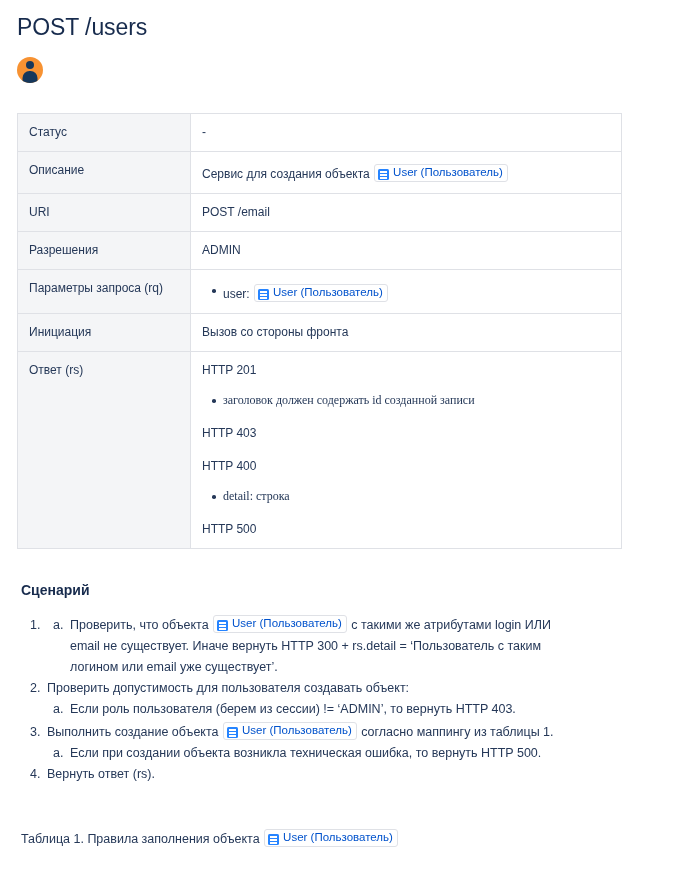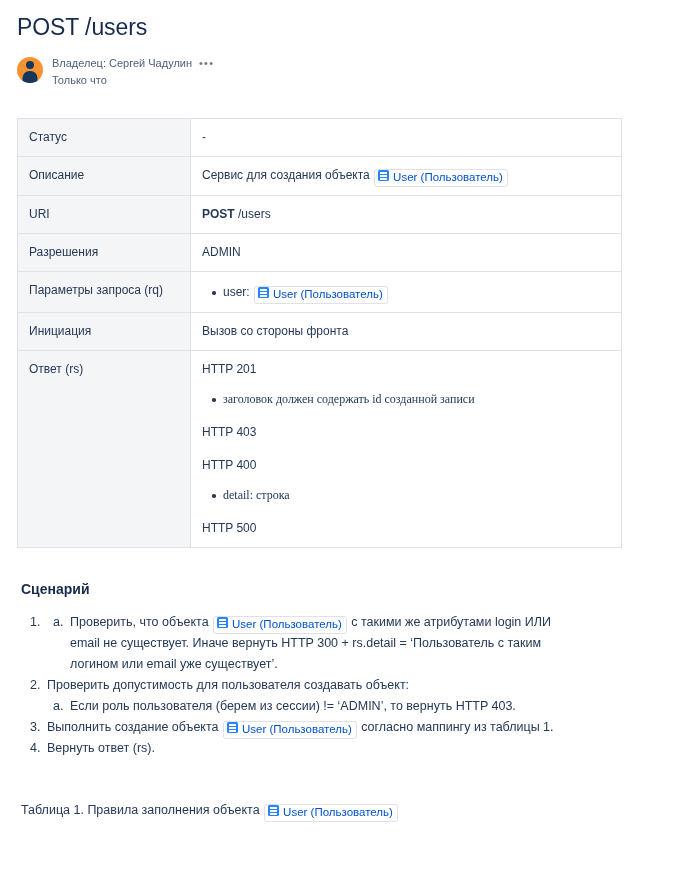--- a/index.html
+++ b/index.html
@@ -95,21 +95,21 @@
   .byline-time {
     font-size: 11px;
     line-height: 16px;
     color: #505f79;
     margin-top: 1px;
   }
 
   
   .chip {
     display: inline-flex;
-    align-items: flex-start;
+    align-items: flex-end;
     vertical-align: baseline;
     border: 1px solid #dfe1e6;
     border-radius: 3px;
     background: #ffffff;
     padding: 0px 4px 1px 3px;
     margin: 0 1px;
     line-height: 15px;
     white-space: nowrap;
     position: relative;
     top: 2px;
@@ -181,21 +181,21 @@
     position: absolute;
     left: -11px;
     top: 7px;
     width: 3.5px;
     height: 3.5px;
     border-radius: 50%;
     background: #253858;
   }
   .val ul + p { margin-top: 16px; }
   .val .tight-list { margin-top: 13px; font-family: Liberation Serif, serif; }
-  .bold { font-weight: bold; }
+  .bold { font-weight: normal; }
 
   
   .section-heading {
     margin: 32px 0 0 21px;
     font-size: 14px;
     line-height: 18px;
     font-weight: bold;
     color: #172b4d;
   }
 
@@ -229,27 +229,20 @@
 </style>
 </head>
 <body>
 
 <div class="page">
 
   <h1 class="page-title">POST /users</h1>
 
   <div class="byline">
     <div class="avatar"></div>
-    <div class="byline-text">
-      <div class="byline-row">
-        <span class="byline-owner">Владелец: Сергей Чадулин</span>
-        <span class="ellipsis-menu">•••</span>
-      </div>
-      <div class="byline-time">Только что</div>
-    </div>
   </div>
 
   <table class="info-table">
     <tbody>
       <tr>
         <td class="key">Статус</td>
         <td class="val">
           <p>-</p>
         </td>
       </tr>
@@ -260,21 +253,21 @@
           <p><span>Сервис для создания объекта </span><span class="chip">
                 <span class="chip-icon"></span>
                 <span class="chip-label">User (Пользователь)</span>
               </span></p>
         </td>
       </tr>
 
       <tr>
         <td class="key">URI</td>
         <td class="val">
-          <p><span class="bold">POST</span><span> /users</span></p>
+          <p><span class="bold">POST</span><span> /email</span></p>
         </td>
       </tr>
 
       <tr>
         <td class="key">Разрешения</td>
         <td class="val">
           <p>ADMIN</p>
         </td>
       </tr>
 
@@ -330,20 +323,23 @@
       <span>Проверить допустимость для пользователя создавать объект:</span>
       <ol class="sub">
         <li>Если роль пользователя (берем из сессии) != ‘ADMIN’, то вернуть HTTP 403.</li>
       </ol>
     </li>
     <li>
       <span>Выполнить создание объекта </span><span class="chip">
           <span class="chip-icon"></span>
           <span class="chip-label">User (Пользователь)</span>
         </span><span> согласно маппингу из таблицы 1.</span>
+      <ol class="sub">
+        <li>Если при создании объекта возникла техническая ошибка, то вернуть HTTP 500.</li>
+      </ol>
     </li>
     <li>Вернуть ответ (rs).</li>
   </ol>
 
   <div class="table-caption"><span>Таблица 1. Правила заполнения объекта </span><span class="chip">
         <span class="chip-icon"></span>
         <span class="chip-label">User (Пользователь)</span>
       </span></div>
 
 </div>

